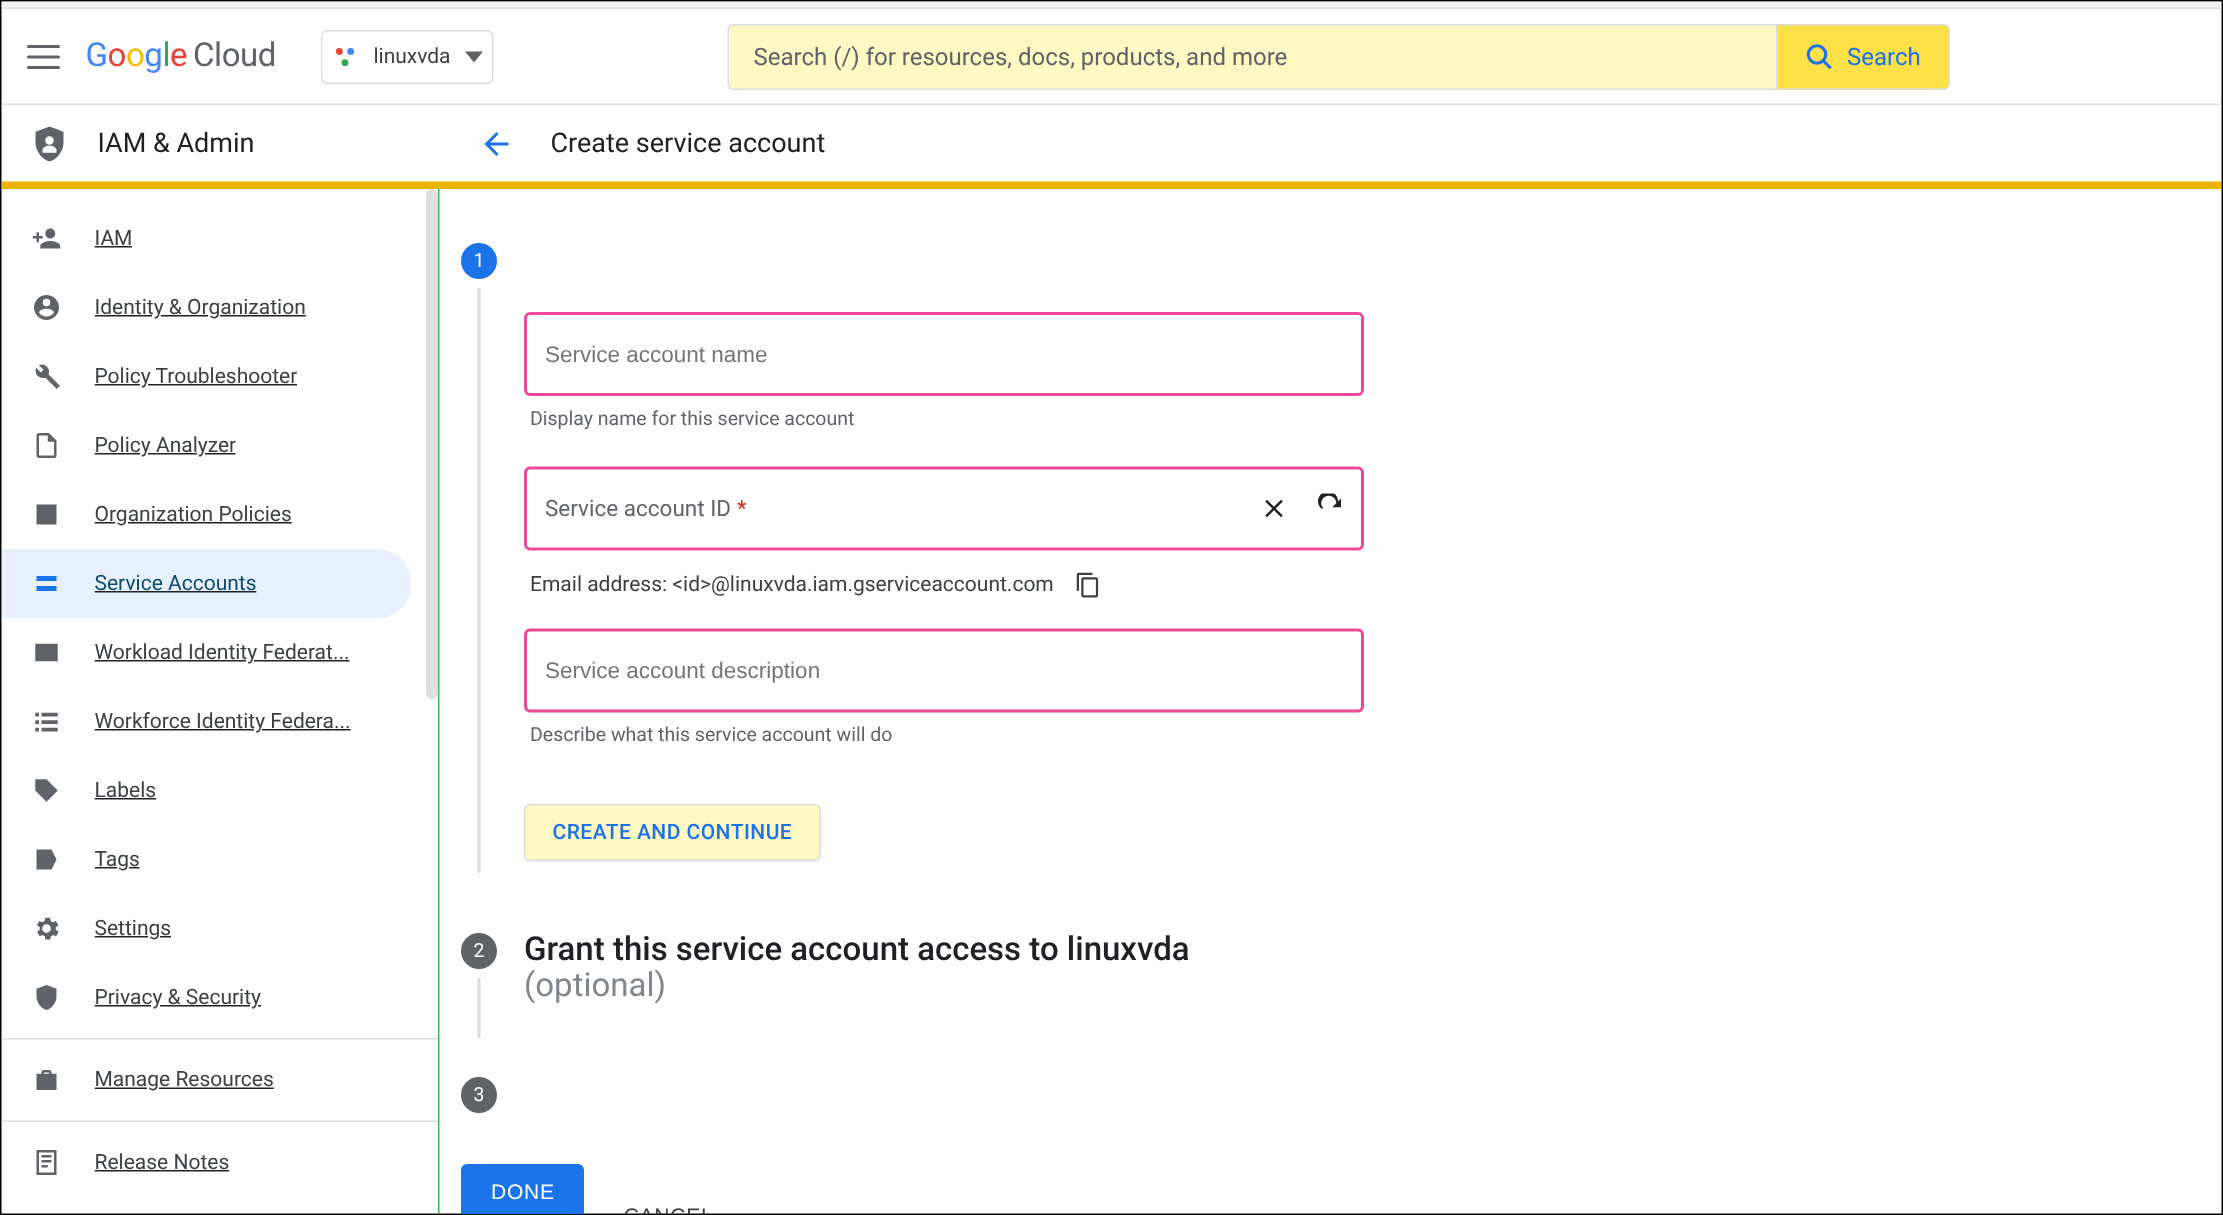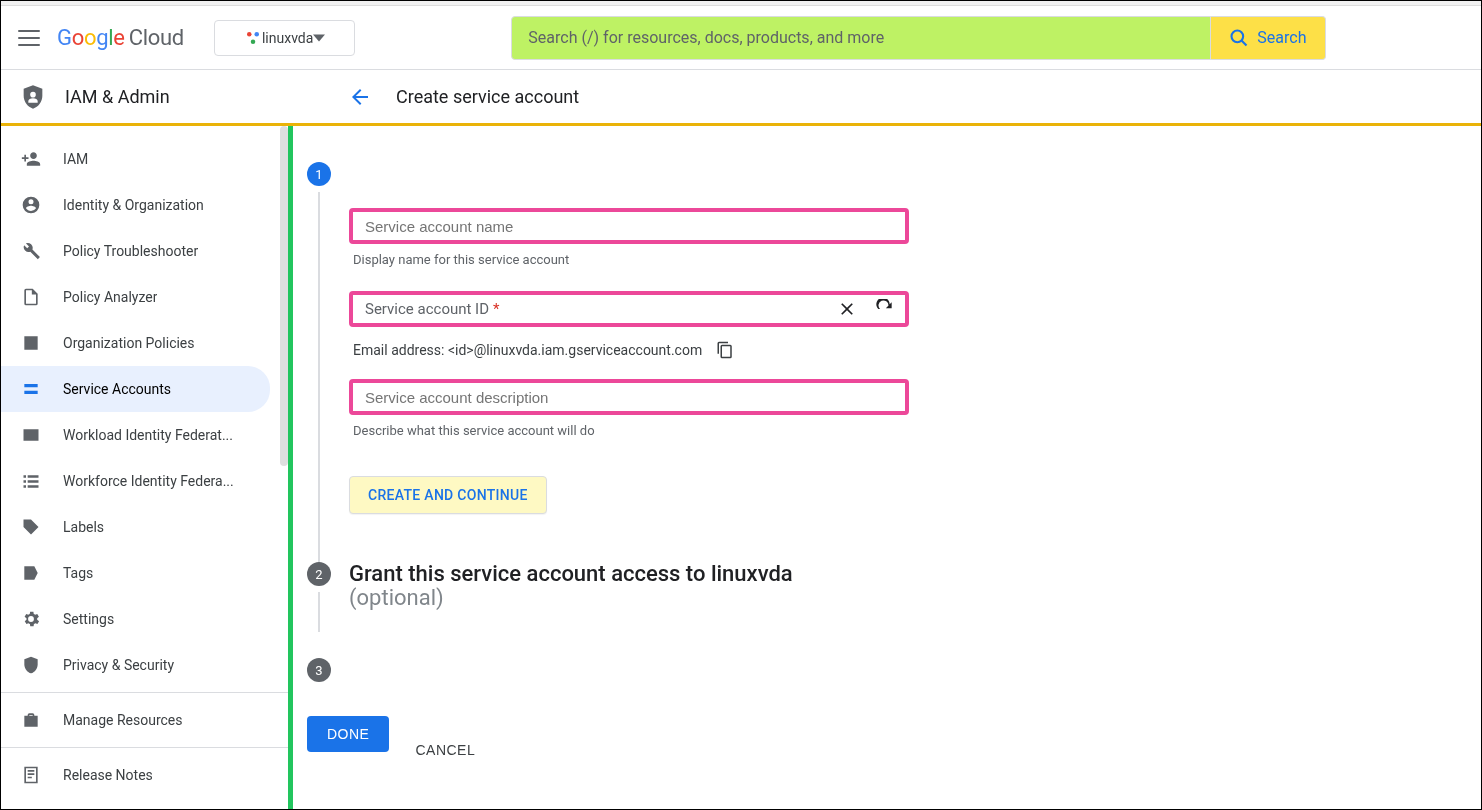--- a/index.html
+++ b/index.html
@@ -23,73 +23,73 @@
     border-bottom: 1px solid #dadce0;
     gap: 16px;
   }
   .menu-icon { width:24px; height:24px; cursor:pointer; display:flex; flex-direction:column; justify-content:space-between; padding:4px 1px;}
   .menu-icon span { height:2px; background:#5f6368; border-radius:1px;}
   .logo { display:flex; align-items:baseline; font-size:22px; font-weight:400; letter-spacing:-0.3px;}
   .logo .g1{color:#4285F4;} .logo .g2{color:#EA4335;} .logo .g3{color:#FBBC05;}
   .logo .g4{color:#4285F4;} .logo .g5{color:#34A853;} .logo .g6{color:#EA4335;}
   .logo .cloud{color:#5f6368; margin-left:4px; font-weight:400;}
   .project-picker {
-    display:flex; align-items:center; 
+    display:flex; align-items:center; gap:10px;
     border:1px solid #dadce0; border-radius:4px;
-    padding:8px 29px; cursor:pointer; font-size:14px; color:#3c4043;
+    padding:8px 6px; cursor:pointer; font-size:14px; color:#3c4043;
     margin-left:14px;
   }
   .project-picker svg.dots{width:18px;height:18px;}
   .project-picker svg.caret{width:12px;height:12px;fill:#5f6368;}
   .search-wrap { display:flex; margin-left:140px;}
   .search-box {
     display:flex; align-items:center;
     width:700px; height:44px;
-    background:#bef264; border:1px solid #dadce0;
+    background:#fef9c3; border:1px solid #dadce0;
     border-radius:4px 0 0 4px; padding:0 16px;
     color:#5f6368; font-size:16px;
   }
   .search-btn {
     display:flex; align-items:center; gap:8px;
     height:44px; padding:0 18px;
     border:1px solid #dadce0; border-left:none;
     border-radius:0 4px 4px 0; background:#fde047;
     color:#1a73e8; font-size:16px; cursor:pointer;
   }
   
   .subheader {
-    display:flex; align-items:stretch; height:56px; border-bottom:3px solid #eab308;gap:29px;
+    display:flex; align-items:stretch; height:56px; border-bottom:5px solid #eab308;
   }
   .subheader-left {
     width:292px; display:flex; align-items:center; gap:18px; padding-left:18px;
   }
   .shield { width:28px; height:28px; }
   .section-title { font-size:18px; color:#202124;}
   .subheader-right { flex:1; display:flex; align-items:center; gap:24px; padding-left:26px;}
   .back-arrow { width:24px; height:24px; fill:#1a73e8; cursor:pointer;}
   .page-title { font-size:18px; color:#202124;}
   
   .body { display:flex; height:calc(810px - 5px - 64px - 56px); }
   .sidebar {
-    width:292px; border-right:5px solid #22c55e;
+    width:292px; border-right:1px solid #22c55e;
     overflow:hidden; position:relative;
-    display:flex; flex-direction:column;
+    display:flex; flex-direction:column;text-decoration:underline;
   }
   .sidebar-scroll-hint{
     position:absolute; top:0; right:0; width:8px; height:340px; background:#dfdfdf; border-radius:4px;
   }
   .side-list { padding-top:10px; overflow:hidden;}
   .side-item {
     display:flex; align-items:center; gap:22px;
     height:46px; padding:0 20px; cursor:pointer;
     color:#3c4043; font-size:14px;
     border-radius:0 22px 22px 0; margin-right:18px;
     white-space:nowrap; overflow:hidden; text-overflow:ellipsis;
   }
-  .side-item.active { background:#e8f0fe; color:#000000;align-items:center;}
+  .side-item.active { background:#e8f0fe; color:#0c4a6e;align-items:center;}
   .side-item.active .side-icon{ fill:#1a73e8;}
   .side-icon { width:20px; height:20px; fill:#5f6368; flex-shrink:0;}
   .side-item .label{ overflow:hidden; text-overflow:ellipsis;}
   .side-divider{ height:1px; background:#dadce0; margin:4px 0;}
   
   .main { flex:1; padding:36px 0 20px 0; overflow:auto;}
   .step { display:flex; align-items:flex-start; gap:18px; padding-left:14px; position:relative;}
   .step-num {
     width:24px; height:24px; border-radius:50%;
     display:flex; align-items:center; justify-content:center;
@@ -98,22 +98,22 @@
   .step-num.blue{ background:#1a73e8;}
   .step-num.gray{ background:#5f6368;}
   .step-title { font-size:22px; font-weight:500; color:#202124; line-height:24px;}
   .step-title .optional{ color:#80868b; font-weight:400;}
   .connector {
     position:absolute; left:25px; top:30px; bottom:-10px; width:2px; background:#dadce0;
   }
   .connector.short { height:40px; top:30px; bottom:auto;}
   .form-block{ margin-left:56px; margin-top:22px; max-width:560px;}
   .field {
-    border:4px solid #ec4899; border-radius:4px;
-    height:36px; display:flex; align-items:center; padding:11px 12px;
+    border:2px solid #ec4899; border-radius:4px;
+    height:56px; display:flex; align-items:center; padding:11px 12px;
     color:#5f6368; font-size:15px; position:relative;
   }
   .field input{ border:none; outline:none; width:100%; font-size:15px; background:transparent;}
   .field .req{ color:#d93025; margin-left:4px;}
   .field-actions{ position:absolute; right:10px; display:flex; gap:18px;}
   .field-actions svg{ width:20px; height:20px; fill:#202124; cursor:pointer;}
   .helper{ font-size:13px; color:#5f6368; margin:8px 4px 24px;}
   .email-row{ font-size:14px; color:#3c4043; margin:0 4px 20px; display:flex; align-items:center; gap:14px;}
   .copy-ic{ width:18px; height:18px; fill:#3c4043; cursor:pointer;}
   .create-btn{

